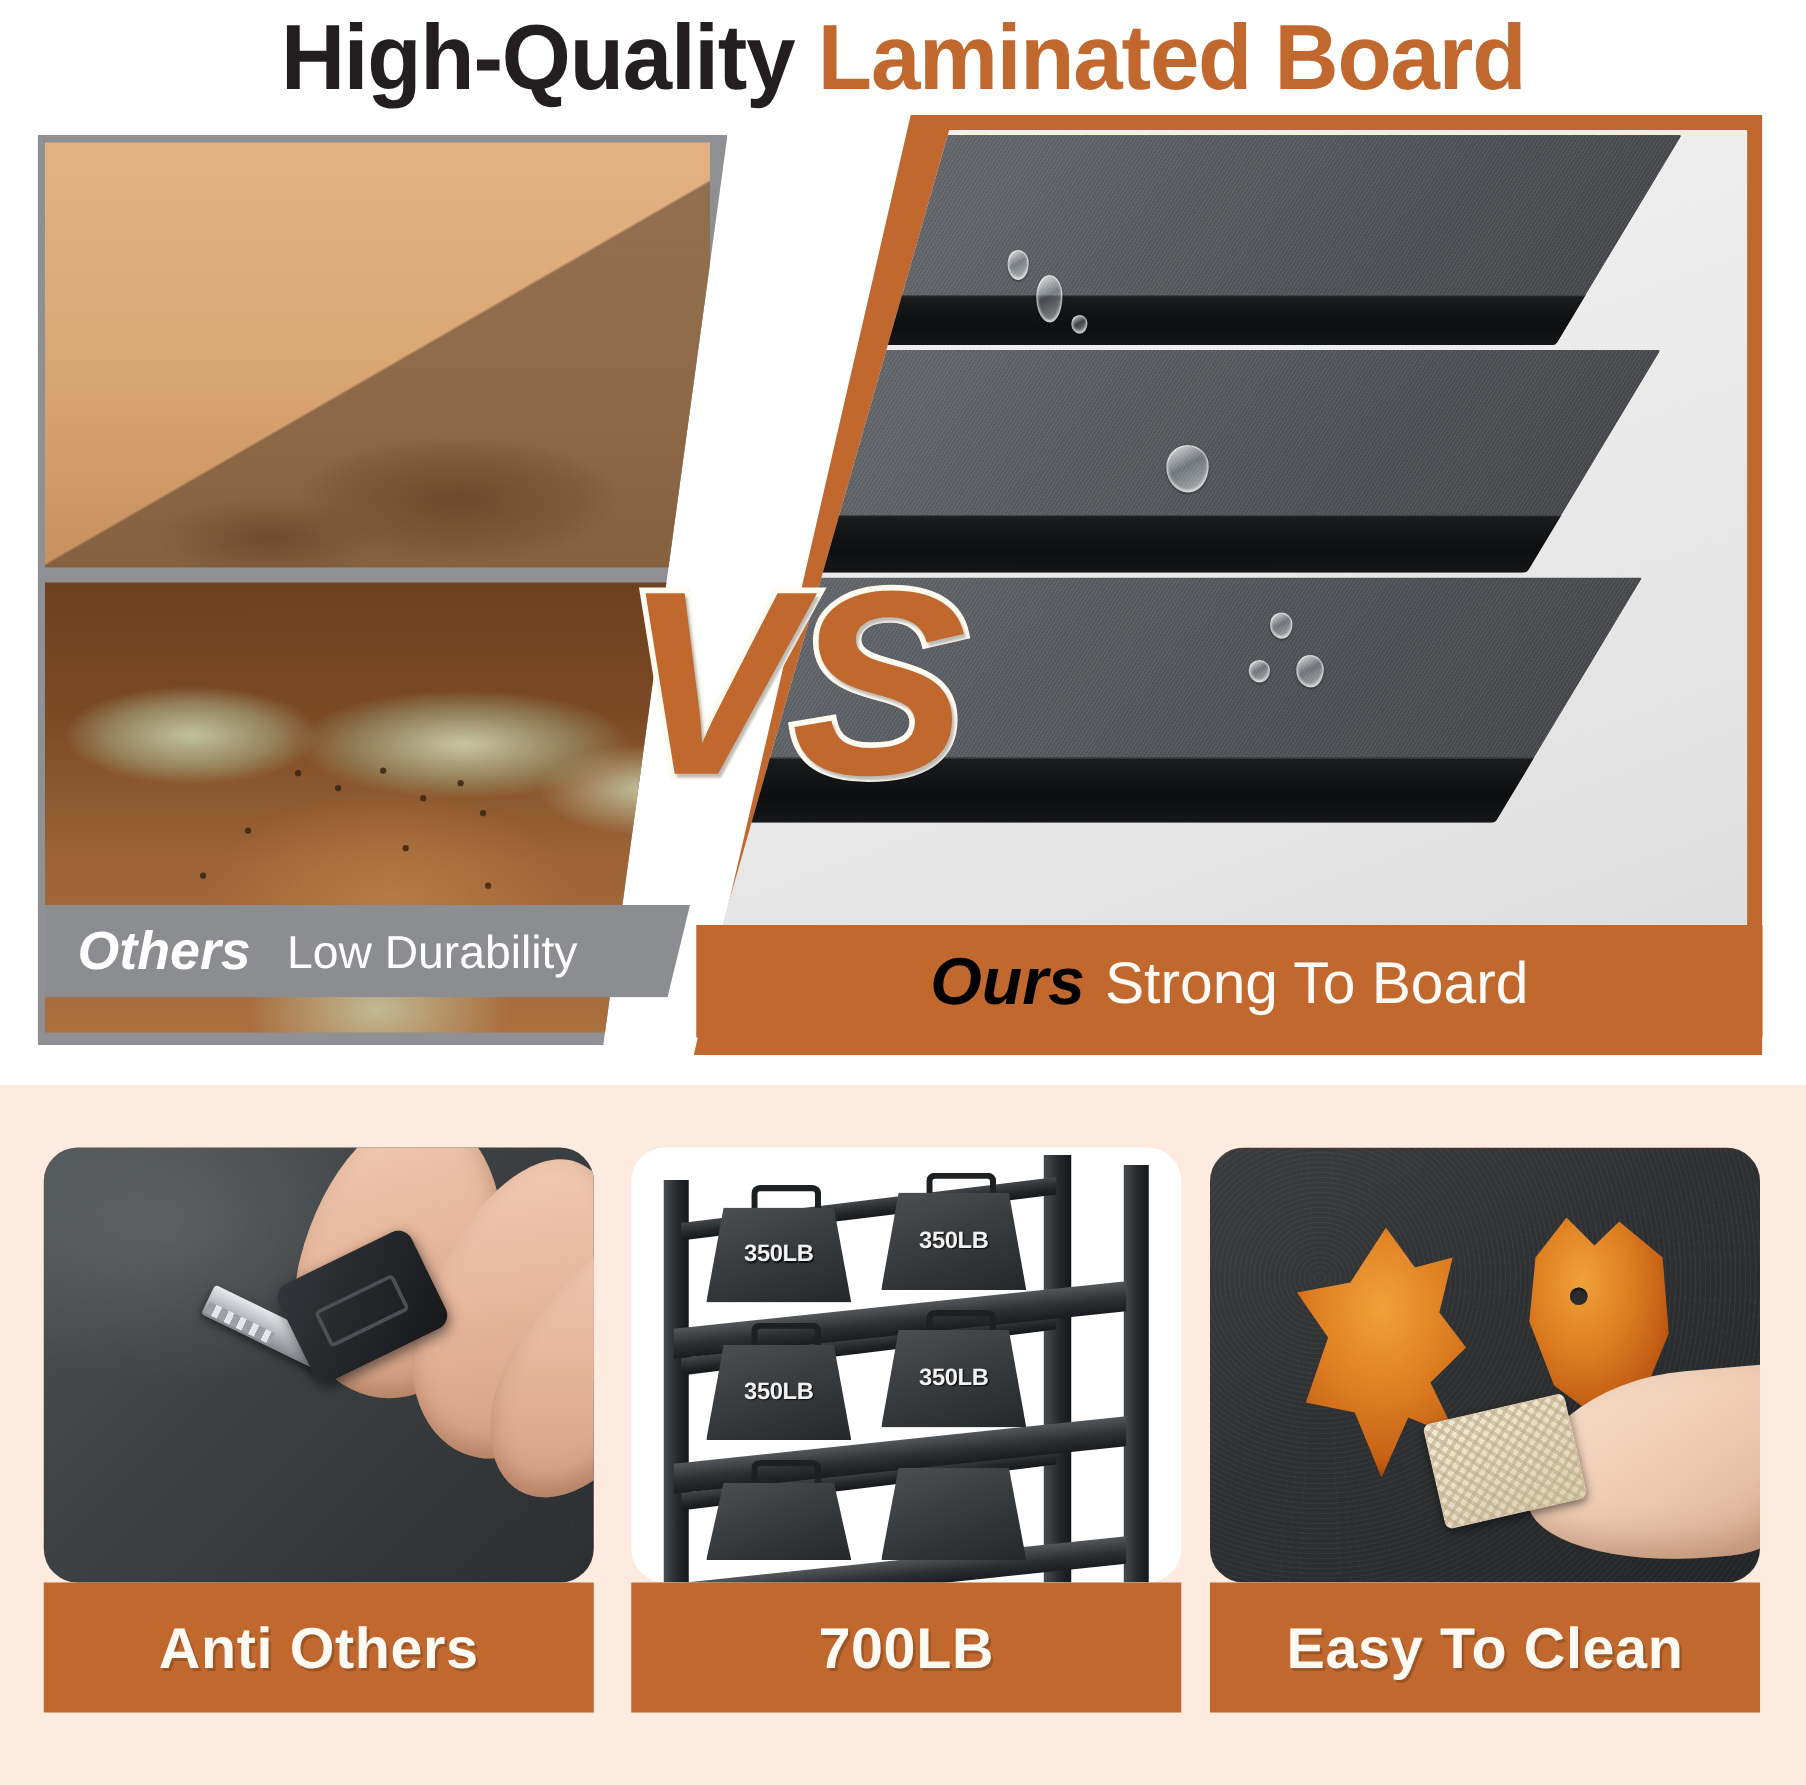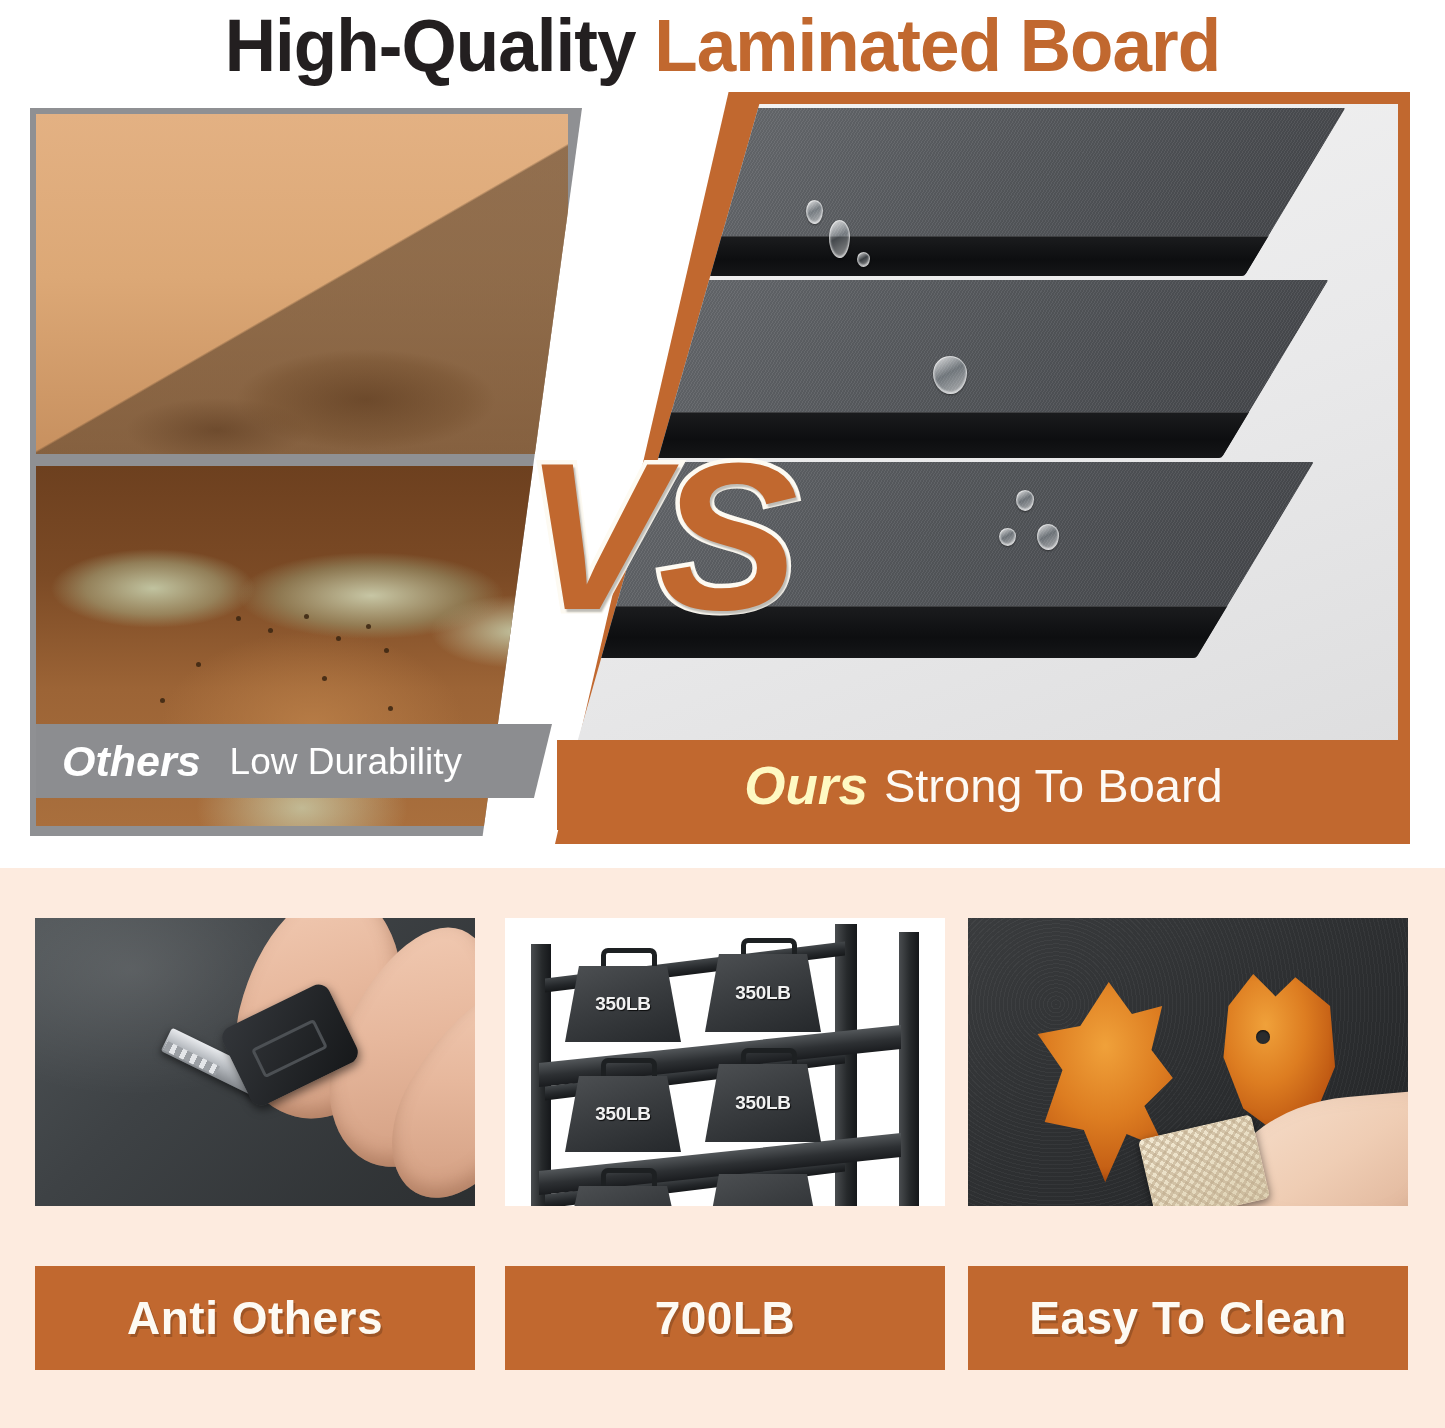--- a/index.html
+++ b/index.html
@@ -106,49 +106,48 @@
   .droplet{
     position:absolute;border-radius:50% 50% 48% 52%/46% 44% 56% 54%;
     background:linear-gradient(150deg,rgba(255,255,255,.82),rgba(200,215,225,.25) 45%,rgba(255,255,255,.55));
     box-shadow:0 1px 2px rgba(0,0,0,.42), inset 0 -1px 2px rgba(255,255,255,.7);
     border:1px solid rgba(255,255,255,.55);
   }
   #ours-caption{
     position:absolute;left:557px;top:648px;width:853px;height:90px;
     background:#C1682F;display:flex;align-items:center;justify-content:center;
   }
-  .cap-strong-o{color:#fef9c3;font-size:53px;font-weight:bold;font-style:italic;line-height:1;}
+  .cap-strong-o{color:#000000;font-size:53px;font-weight:bold;font-style:italic;line-height:1;}
   .cap-light-o{color:#fdfaf5;font-size:47px;font-weight:normal;line-height:1;margin-left:16px;}
 
   
   #vs-badge{
     position:absolute;left:498px;top:330px;width:270px;height:230px;
-    display:flex;align-items:center;justify-content:center;
+    display:flex;align-items:flex-end;justify-content:center;
     pointer-events:none;
-    margin-left:25px;
   }
   #vs-badge span{
     font-size:210px;font-weight:bold;font-style:italic;line-height:1;
     color:#C1682F;letter-spacing:-6px;
     -webkit-text-stroke:9px #fdfaf2;
     paint-order:stroke fill;
     text-shadow:2px 3px 2px rgba(0,0,0,.25);
   }
 
   
   #features{
     position:absolute;left:0;top:868px;width:1445px;height:560px;
     background:#FDEBDF;
   }
   .feature-card{position:absolute;top:50px;width:440px;height:452px;}
   #card-1{left:35px;}
   #card-2{left:505px;}
   #card-3{left:968px;}
   .feature-photo{
-    position:absolute;left:0;top:0;width:100%;height:288px;overflow:hidden;
+    position:absolute;left:0;top:0;width:100%;height:348px;overflow:hidden;border-radius:27px;
   }
   .feature-label{
     position:absolute;left:0;top:348px;width:100%;height:104px;
     background:#C1682F;display:flex;align-items:center;justify-content:center;
   }
   .feature-label span{
     color:#fdfaf3;font-size:46px;font-weight:bold;line-height:1;letter-spacing:.5px;
     text-shadow:2px 3px 0 rgba(0,0,0,.18);
   }
 

